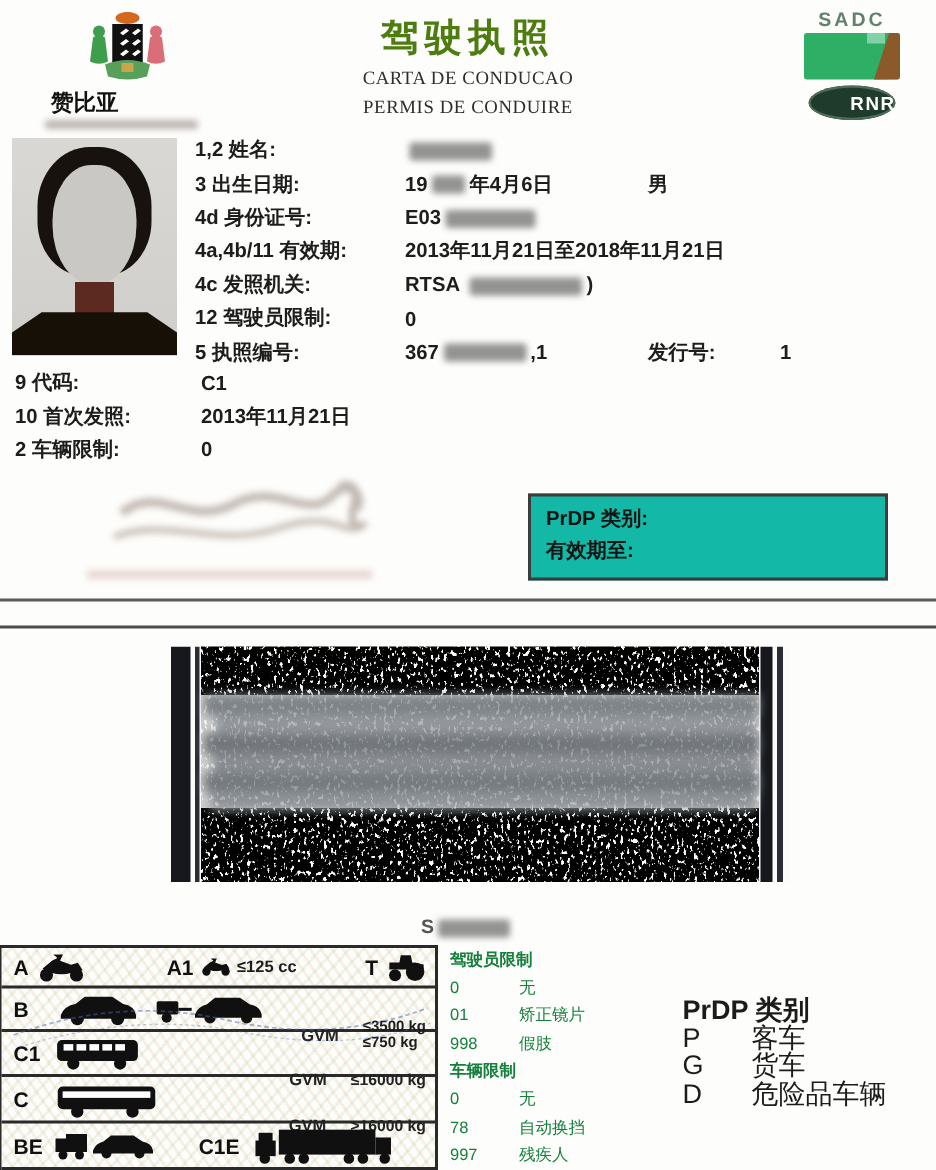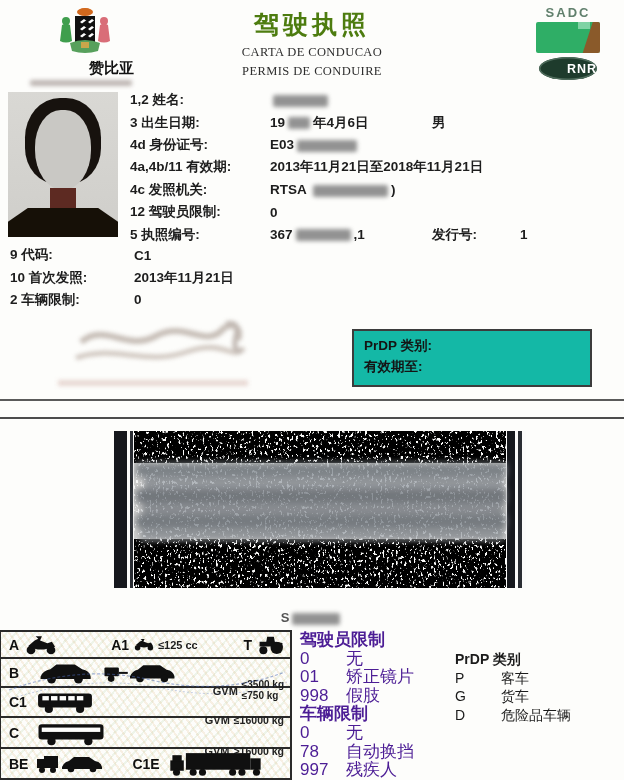--- a/index.html
+++ b/index.html
@@ -1,21 +1,21 @@
 <!DOCTYPE html>
 <html><head>
 <meta charset="utf-8">
 <style>
   * { margin:0; padding:0; box-sizing:border-box; }
   body { background:#e9e9e9; font-family:"Liberation Sans","DejaVu Sans",sans-serif; }
   .page { position:relative; width:624px; height:780px; background:#fdfdfb; overflow:hidden; color:#1c1c1c; margin:0 auto; }
 
   
   .emblem { position:absolute; left:52px; top:5px; width:66px; height:56px; }
-  .country { position:absolute; left:34px; top:59px; width:100px; text-align:right; font-weight:bold; font-size:15px; color:#111; }
+  .country { position:absolute; left:34px; top:59px; width:100px; text-align:left; font-weight:bold; font-size:15px; color:#111; }
   .country-redact { position:absolute; left:30px; top:80px; width:102px; height:6px; background:#9b8f8b; filter:blur(2px); opacity:.65; border-radius:2px; }
   .title-block { position:absolute; left:190px; top:8px; width:244px; text-align:center; }
   .title-block h1 { font-size:25px; letter-spacing:4px; font-weight:bold; color:#4d7c0f;font-family:Liberation Serif, serif; }
   .title-block .sub { font-family:"Liberation Serif","DejaVu Serif",serif; font-size:12.5px; color:#2e2e2e; letter-spacing:.4px; line-height:1.3; margin-top:3px; }
   .sadc-block { position:absolute; left:530px; top:5px; width:76px; text-align:center; }
   .sadc-label { font-size:13px; font-weight:bold; color:#61806d; letter-spacing:2px; }
   .sadc-flag { position:relative; width:64px; height:31px; margin:2px auto 0; background:#2fae66; border-radius:2px; overflow:hidden; }
   .sadc-flag .diag { position:absolute; right:-6px; top:-4px; width:18px; height:40px; background:#8a5a2a; transform:rotate(18deg); }
   .sadc-flag .diag2 { position:absolute; right:-10px; top:-2px; width:14px; height:42px; background:#f4f2ee; transform:rotate(18deg); }
   .sadc-flag .glint { position:absolute; right:10px; top:0; width:12px; height:7px; background:#7fd3a4; }
@@ -60,30 +60,30 @@
       background-image:
         repeating-linear-gradient(55deg, rgba(210,150,70,.13) 0 2px, rgba(0,0,0,0) 2px 6px),
         repeating-linear-gradient(-48deg, rgba(120,170,90,.11) 0 2px, rgba(0,0,0,0) 2px 7px);
   }
   .cat-row { position:relative; display:flex; align-items:center; border-bottom:2px solid #2a2a2a; padding:0 4px; }
   .cat-row:last-child { border-bottom:none; }
   .rA{height:27px;} .rB{height:29px;} .rC1{height:30px;} .rC{height:31px;} .rBE{height:31px;}
   .ccode { font-weight:800; font-size:14px; color:#101010; margin:0 4px; }
   .cicon { flex:none; display:flex; align-items:center; }
   .cicon svg { display:block; }
-  .gvm-block { margin-left:auto; display:flex; align-items:center; gap:4px; padding-right:2px;margin-top:36px; }
+  .gvm-block { margin-left:auto; display:flex; align-items:center; gap:16px; padding-right:2px;margin-top:36px; }
   .gvm-label { font-size:11px; font-weight:800; color:#222; }
   .gvm-val { font-size:10.5px; font-weight:700; color:#222; white-space:nowrap; }
   .gvm-stack { display:flex; flex-direction:column; line-height:1.05; text-align:left; }
   .gvm-stack span { font-size:10px; font-weight:700; }
   .cc-note { font-size:11px; font-weight:700; margin-left:3px; }
   .wm-overlay { position:absolute; left:0; top:20px; width:292px; height:70px; pointer-events:none; }
 
-  .legend-col1 { position:absolute; left:300px; top:631px; width:152px; font-size:17px; line-height:18.6px; color:#4c1d95; }
-  .legend-col2 { position:absolute; left:455px; top:650px; width:165px; font-size:14px; line-height:18.6px; color:#1b1b1b; }
+  .legend-col1 { position:absolute; left:300px; top:631px; width:152px; font-size:11px; line-height:18.6px; color:#15803d; }
+  .legend-col2 { position:absolute; left:455px; top:664px; width:165px; font-size:18px; line-height:18.6px; color:#1b1b1b; }
   .lg-title { font-weight:800; }
   .lg-item { display:flex; }
   .lg-item .lcode { width:46px; flex:none; }
 </style>
 </head>
 <body>
 
 <div class="page">
 
   <div class="emblem">

